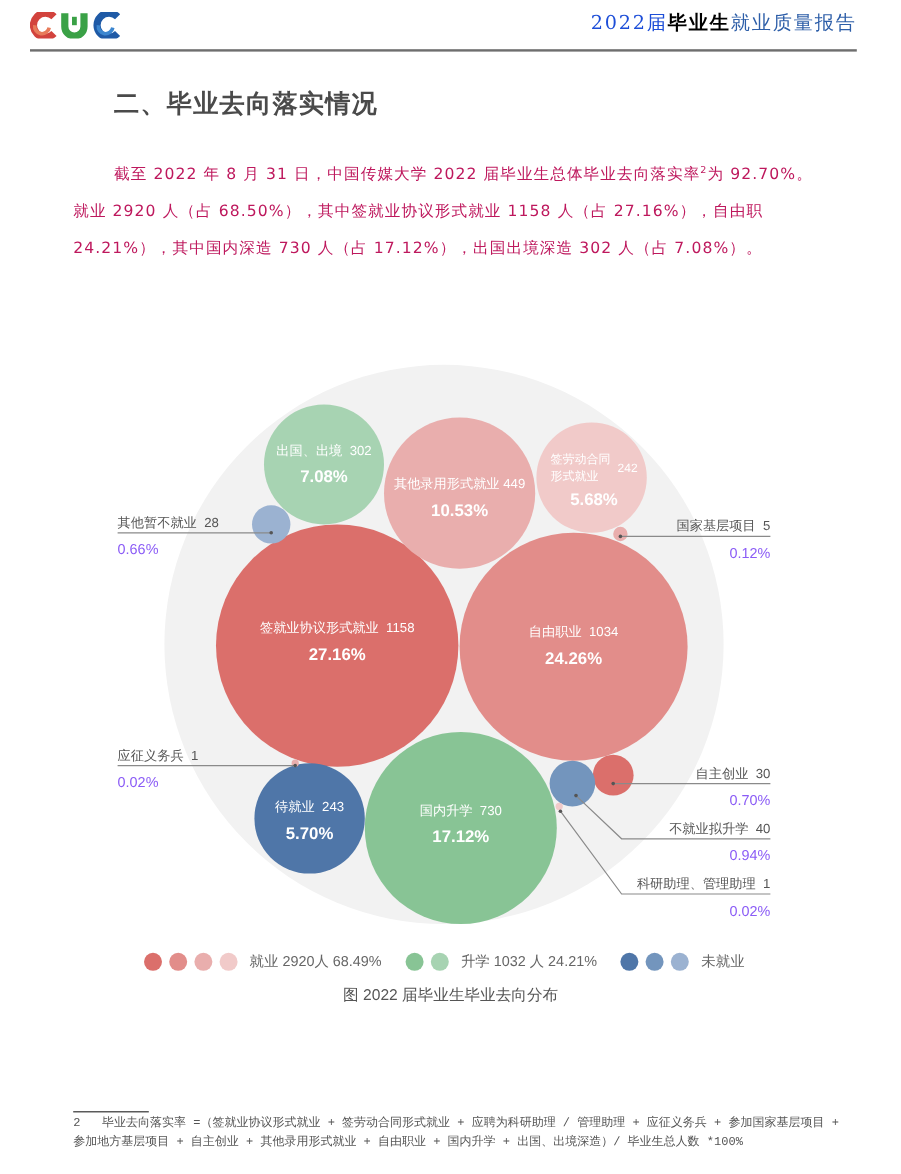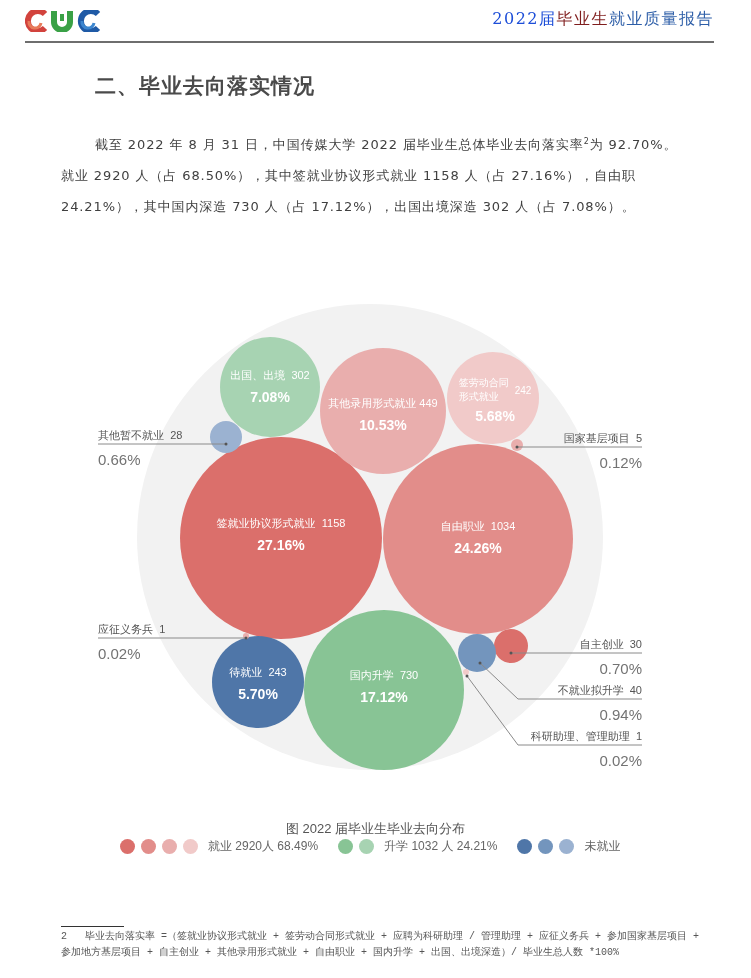--- a/index.html
+++ b/index.html
@@ -3,41 +3,41 @@
 <meta charset="utf-8">
 <style>
   html, body { margin: 0; padding: 0; background: #ffffff; }
   body { width: 751px; height: 978px; position: relative; overflow: hidden;
          font-family: "DejaVu Sans", "Liberation Sans", sans-serif; color: #333; }
   .header { position: absolute; left: 0; top: 0; width: 751px; height: 44px; }
   .logo { position: absolute; left: 25px; top: 10px; width: 76px; height: 22px; }
   .doc-title { position: absolute; right: 37px; top: 9px; font-family: "DejaVu Serif", "Liberation Serif", serif;
                font-size: 16px; letter-spacing: 1.5px; white-space: nowrap; }
   .doc-title .t1 { color: #1d4ed8; }
-  .doc-title .t2 { color: #7f1d1d; }
+  .doc-title .t2 { color: #000000; font-weight: bold; }
   .doc-title .t3 { color: #2d5ea8; }
   .header-rule { position: absolute; left: 25px; top: 41px; width: 689px; height: 2px; background: #6e6e6e; }
   .section-title { position: absolute; left: 95px; top: 72px; font-size: 21px; font-weight: bold; color: #4a4a4a;
                    font-family: "DejaVu Sans", sans-serif; letter-spacing: 1px; }
   .para { position: absolute; left: 61px; top: 126px; width: 630px; font-size: 13px; line-height: 31px;
-          color: #404040; letter-spacing: 0.9px; font-family: "DejaVu Sans", sans-serif; }
+          color: #be185d; letter-spacing: 0.9px; font-family: "DejaVu Sans", sans-serif; }
   .para p { margin: 0; }
   .para .indent { padding-left: 34px; }
   .para sup { font-size: 8px; }
   .chart { position: absolute; left: 0; top: 290px; width: 751px; height: 500px; }
   .chart svg { position: absolute; left: 0; top: 0; }
   .bubble-label { position: absolute; text-align: center; color: #ffffff; font-family: "Liberation Sans", sans-serif; }
   .bubble-label .n { font-size: 11px; display: block; white-space: nowrap; }
   .bubble-label .p { font-size: 14px; font-weight: bold; display: block; margin-top: 6px; }
   .callout { position: absolute; font-family: "Liberation Sans", sans-serif; color: #555; }
   .callout .n { font-size: 11px; display: block; white-space: nowrap; }
-  .callout .p { font-size: 15px; display: block; margin-top: 8px; color: #737373; }
+  .callout .p { font-size: 12px; display: block; margin-top: 8px; color: #8b5cf6; }
   .callout.right { text-align: right; }
   .legend { position: absolute; left: 120px; top: 791px; height: 20px; display: flex; align-items: center;
-            font-family: "Liberation Sans", sans-serif; font-size: 12px; color: #666; margin-top: 45px; }
+            font-family: "Liberation Sans", sans-serif; font-size: 12px; color: #666; }
   .legend .dot { width: 15px; height: 15px; border-radius: 50%; display: inline-block; margin-right: 6px; }
   .legend .grp { display: flex; align-items: center; margin-right: 20px; }
   .legend .lbl { margin-left: 4px; white-space: nowrap; }
   .caption { position: absolute; left: 0; width: 751px; top: 820px; text-align: center; font-size: 13px;
              color: #555; font-family: "Liberation Sans", sans-serif; }
   .fn-rule { position: absolute; left: 61px; top: 926px; width: 63px; height: 1px; background: #333; }
   .footnote { position: absolute; left: 61px; top: 929px; width: 640px; font-size: 10px; line-height: 16px;
               color: #555; font-family: Liberation Mono, monospace; }
 </style>
 </head>

